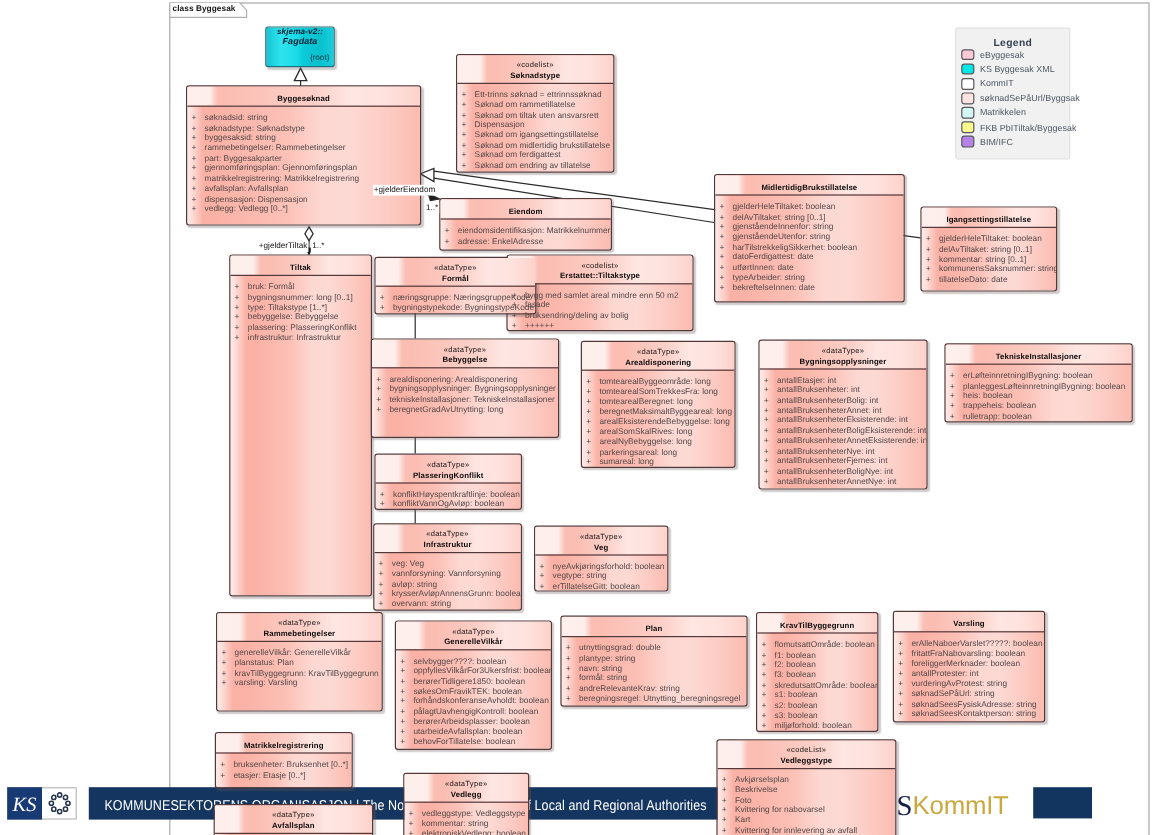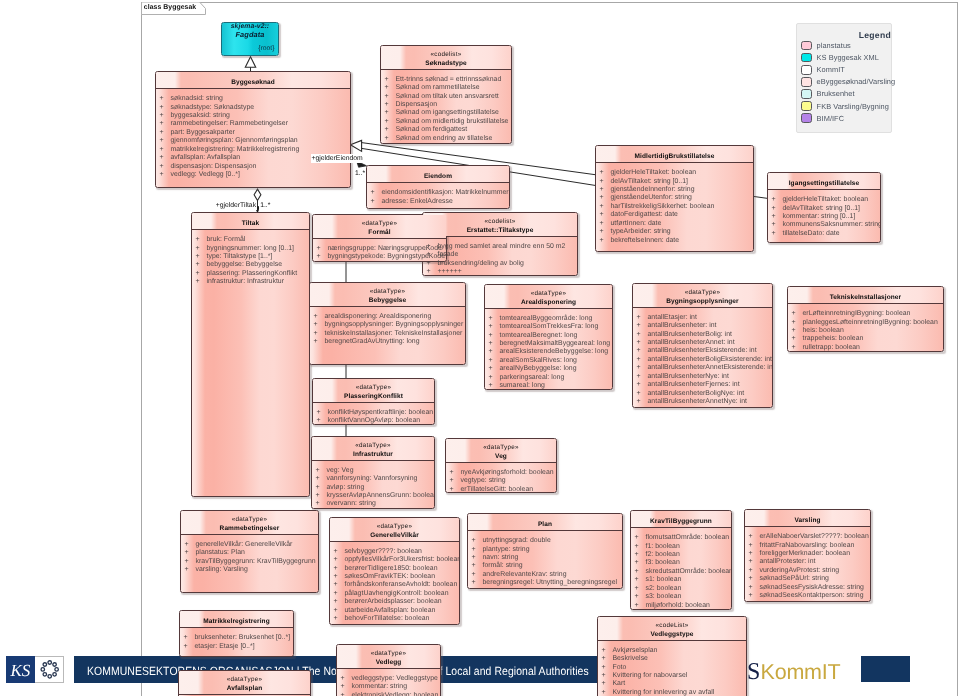--- a/index.html
+++ b/index.html
@@ -30,21 +30,21 @@
     border:1.2px solid #1a6f7c;}
   .cls.cyan .cyhd{text-align:center;padding-top:0;position:relative;z-index:2;}
   .cls.cyan .cyst{font-size:6.8px;font-weight:bold;font-style:italic;color:#0b1c2e;line-height:8.4px;letter-spacing:0.1px;}
   .cls.cyan .cynm{font-size:7.4px;font-weight:bold;font-style:italic;color:#0b1c2e;line-height:8.4px;letter-spacing:0.1px;}
   .cls.cyan .cynote{position:absolute;right:3.5px;bottom:1.4px;font-size:6.8px;color:#103244;z-index:2;line-height:8.4px;}
 
   svg.links{position:absolute;left:0;top:0;width:960px;height:696px;overflow:visible;z-index:3;}
   .lbl{position:absolute;font-size:6.8px;color:#111;background:#fff;padding:0 1px;white-space:nowrap;z-index:6;line-height:9px;}
 
   .legend{position:absolute;box-sizing:border-box;background:#f1f1f1;border:1px solid #e0e0e0;border-radius:2px;}
-  .legend .lt{text-align:right;font-size:8.6px;font-weight:bold;color:#323e4f;padding-top:5.5px;letter-spacing:0.3px;line-height:10px;}
+  .legend .lt{text-align:center;font-size:8.6px;font-weight:bold;color:#323e4f;padding-top:5.5px;letter-spacing:0.3px;line-height:10px;}
   .legend .row{display:flex;align-items:center;height:12.1px;padding-left:3.8px;}
   .legend .sw{width:11px;height:9.7px;border:1.3px solid #57575c;border-radius:2.6px;box-sizing:border-box;margin-right:4.8px;flex:none;}
   .legend .lg{font-size:7.4px;color:#4d5663;letter-spacing:0.05px;white-space:nowrap;}
 
   .banner{position:absolute;background:#13355f;}
   .bannertxt{position:absolute;color:#fff;font-weight:bold;white-space:nowrap;}
 </style>
 </head>
 <body>
 
@@ -410,41 +410,41 @@
       <div class="lbl" style="left: 354px; top: 169.2px;">1..*</div>
       <div class="lbl" style="left: 214.7px; top: 201.2px;">+gjelderTiltak</div>
       <div class="lbl" style="left: 259.2px; top: 201.2px;">1..*</div>
     </div>
 
   <div class="legend" style="left:796px;top:23px;width:96px;height:110px;">
     <div class="lt">Legend</div>
     <div id="legendrows">
         <div class="row">
           <div class="sw" style="background:#ffcad8"></div>
-          <div class="lg">planstatus</div>
+          <div class="lg">eByggesak</div>
         </div>
         <div class="row">
           <div class="sw" style="background:#00e8e8"></div>
           <div class="lg">KS Byggesak XML</div>
         </div>
         <div class="row">
           <div class="sw" style="background:#ffffff"></div>
           <div class="lg">KommIT</div>
         </div>
         <div class="row">
           <div class="sw" style="background:#ffe3e3"></div>
-          <div class="lg">eByggesøknad/Varsling</div>
+          <div class="lg">søknadSePåUrl/Byggsak</div>
         </div>
         <div class="row">
           <div class="sw" style="background:#d4f6f4"></div>
-          <div class="lg">Bruksenhet</div>
+          <div class="lg">Matrikkelen</div>
         </div>
         <div class="row">
           <div class="sw" style="background:#fcfc8e"></div>
-          <div class="lg">FKB Varsling/Bygning</div>
+          <div class="lg">FKB PbITiltak/Byggesak</div>
         </div>
         <div class="row">
           <div class="sw" style="background:#b583e8"></div>
           <div class="lg">BIM/IFC</div>
         </div>
       </div>
   </div>
 
   <div class="banner" style="left:74px;top:656px;width:536px;height:27px;"></div>
   <div class="bannertxt" style="left:87px;top:663.5px;font-size:11.9px;letter-spacing:0.1px;font-weight:normal;transform:scaleX(0.876);transform-origin:0 0;">KOMMUNESEKTORENS ORGANISASJON | The Norwegian Association of Local and Regional Authorities</div>

